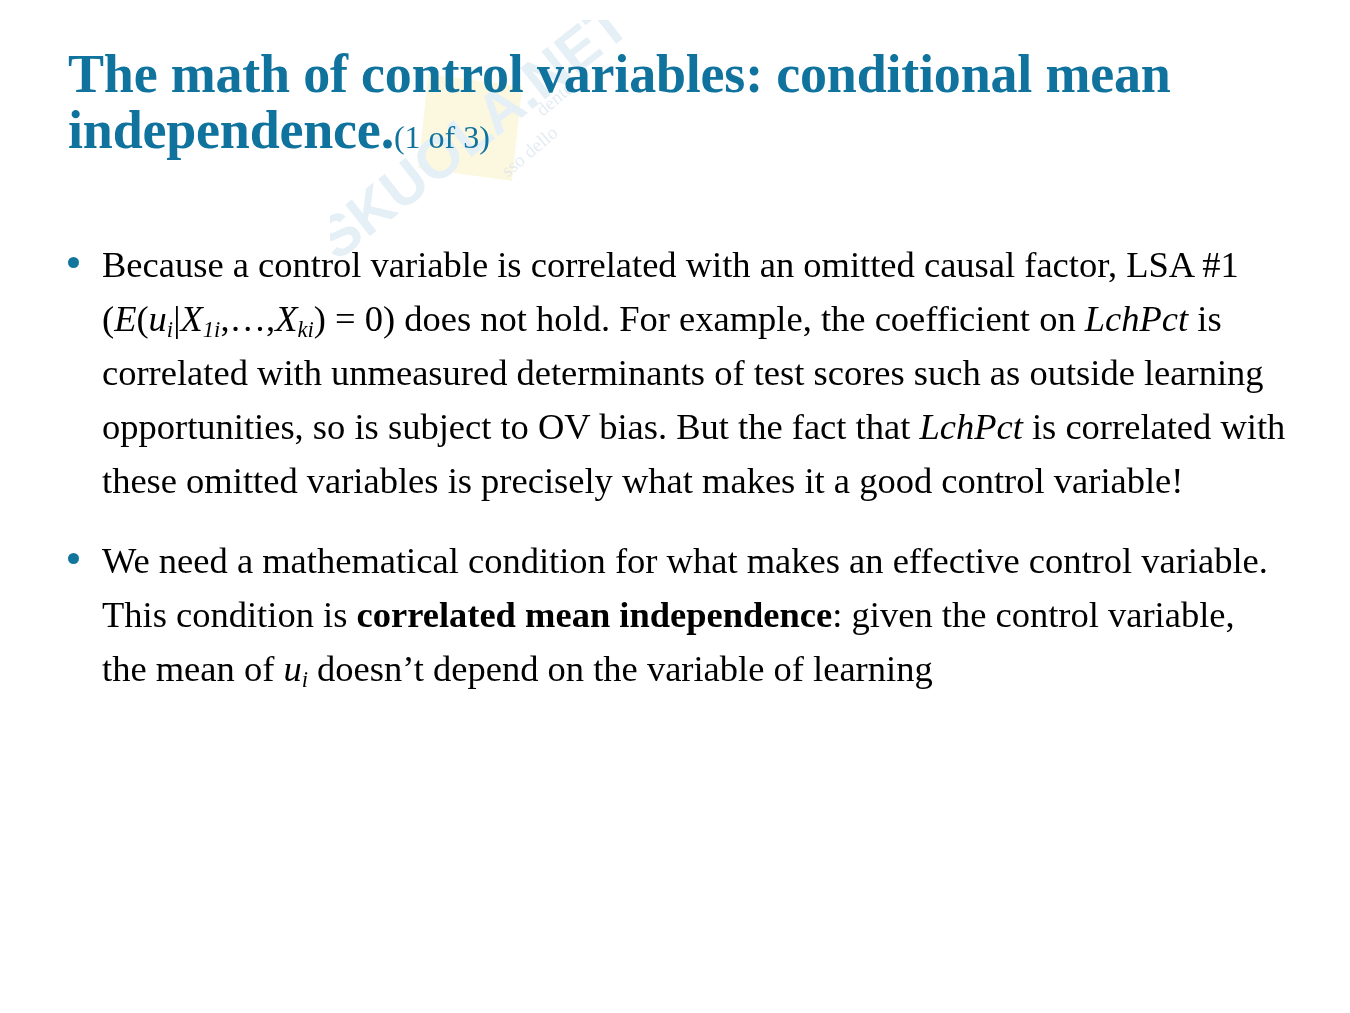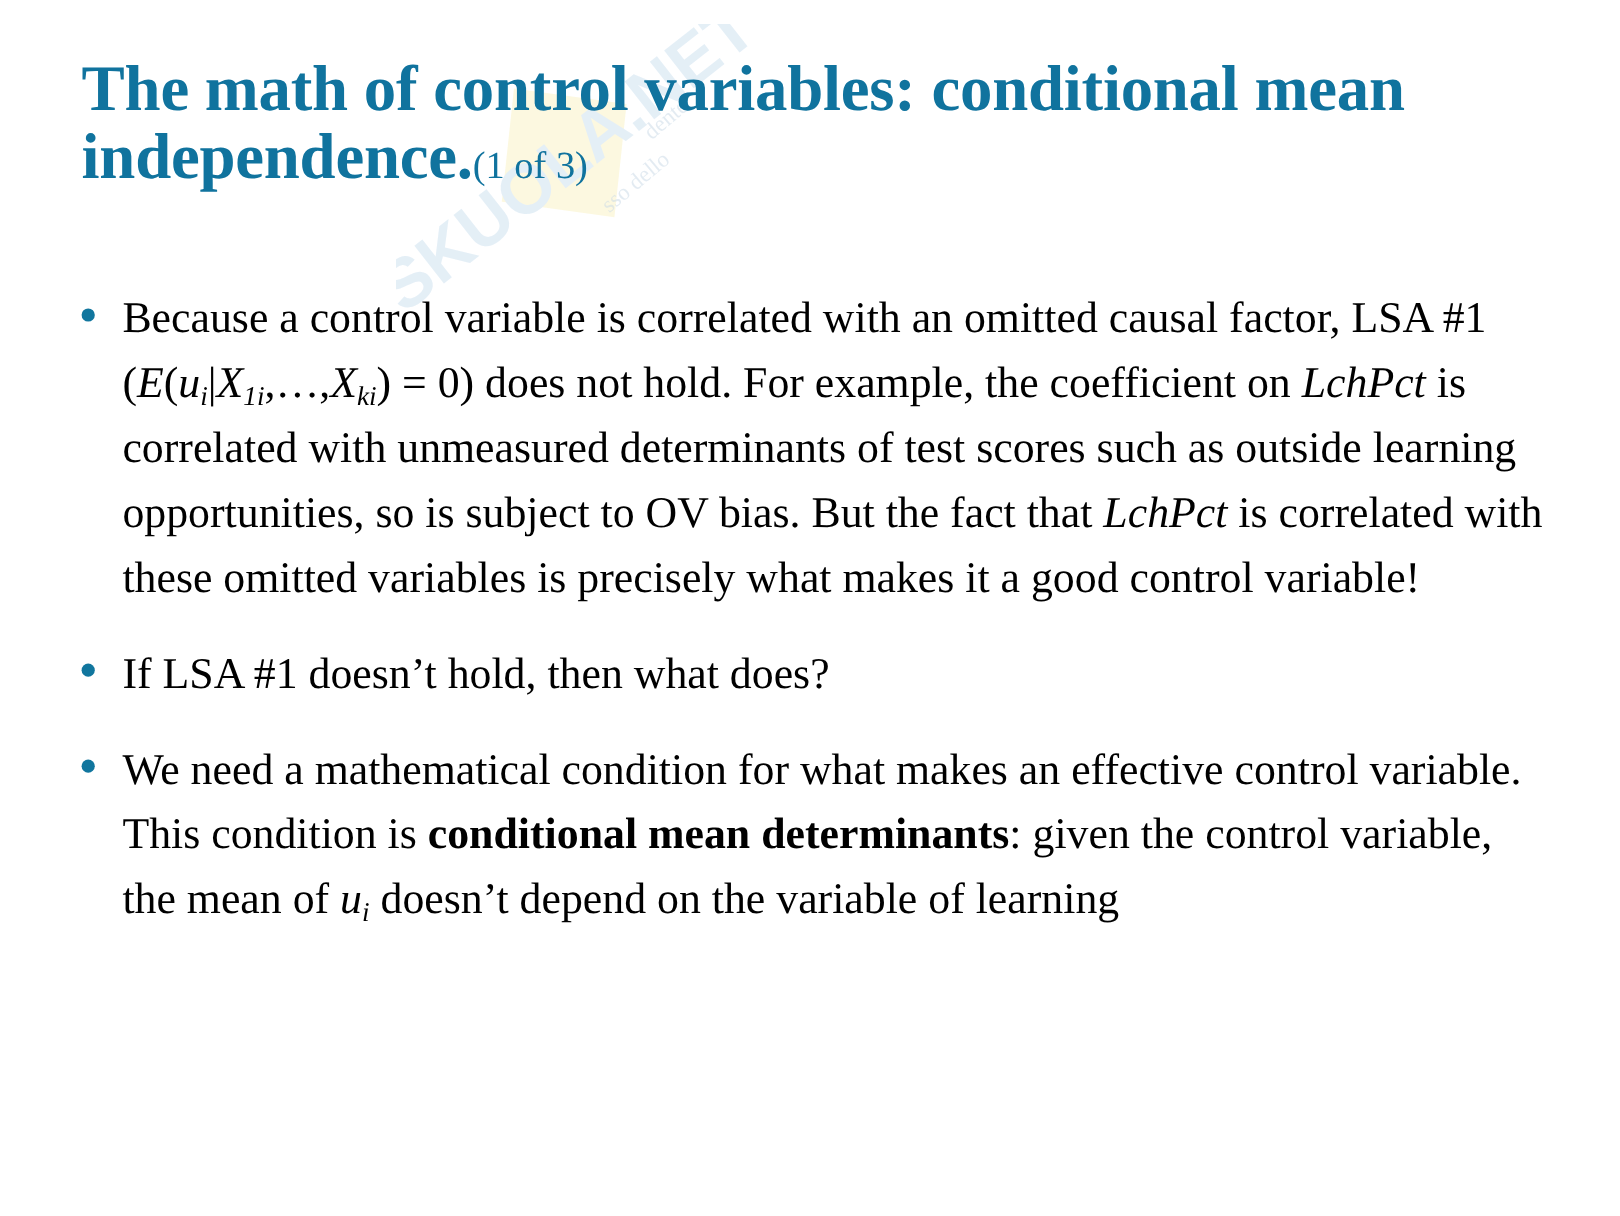--- a/index.html
+++ b/index.html
@@ -132,28 +132,22 @@
 
   <div id="body-block">
 
     <div class="bullet-row">
       <div class="bullet-marker"><span class="bullet-dot"></span></div>
       <div class="bullet-text">
         <span>Because a control variable is correlated with an omitted causal factor, LSA #1 (</span><span class="mathvar">E</span><span>(</span><span class="mathvar">u</span><sub>i</sub><span class="vbar">|</span><span class="mathvar">X</span><sub>1i</sub><span>,…,</span><span class="mathvar">X</span><sub>ki</sub><span>) = 0) does not hold.  For example, the coefficient on </span><span class="it">LchPct</span><span> is correlated with unmeasured determinants of test scores such as outside learning opportunities, so is subject to OV bias.  But the fact that </span><span class="it">LchPct</span><span> is correlated with these omitted variables is precisely what makes it a good control variable!</span>
       </div>
     </div>
 
-    <div class="bullet-row">
-      <div class="bullet-marker"><span class="bullet-dot"></span></div>
-      <div class="bullet-text">
-        <span>If LSA #1 doesn’t hold, then what does?</span>
-      </div>
-    </div>
 
     <div class="bullet-row">
       <div class="bullet-marker"><span class="bullet-dot"></span></div>
       <div class="bullet-text">
-        <span>We need a mathematical condition for what makes an effective control variable. This condition is </span><span class="bd">conditional mean determinants</span><span>: given the control variable, the mean of </span><span class="mathvar">u</span><sub>i</sub><span> doesn’t depend on the variable of learning</span>
+        <span>We need a mathematical condition for what makes an effective control variable. This condition is </span><span class="bd">correlated mean independence</span><span>: given the control variable, the mean of </span><span class="mathvar">u</span><sub>i</sub><span> doesn’t depend on the variable of learning</span>
       </div>
     </div>
 
   </div>
 </div>
 
 </body></html>

